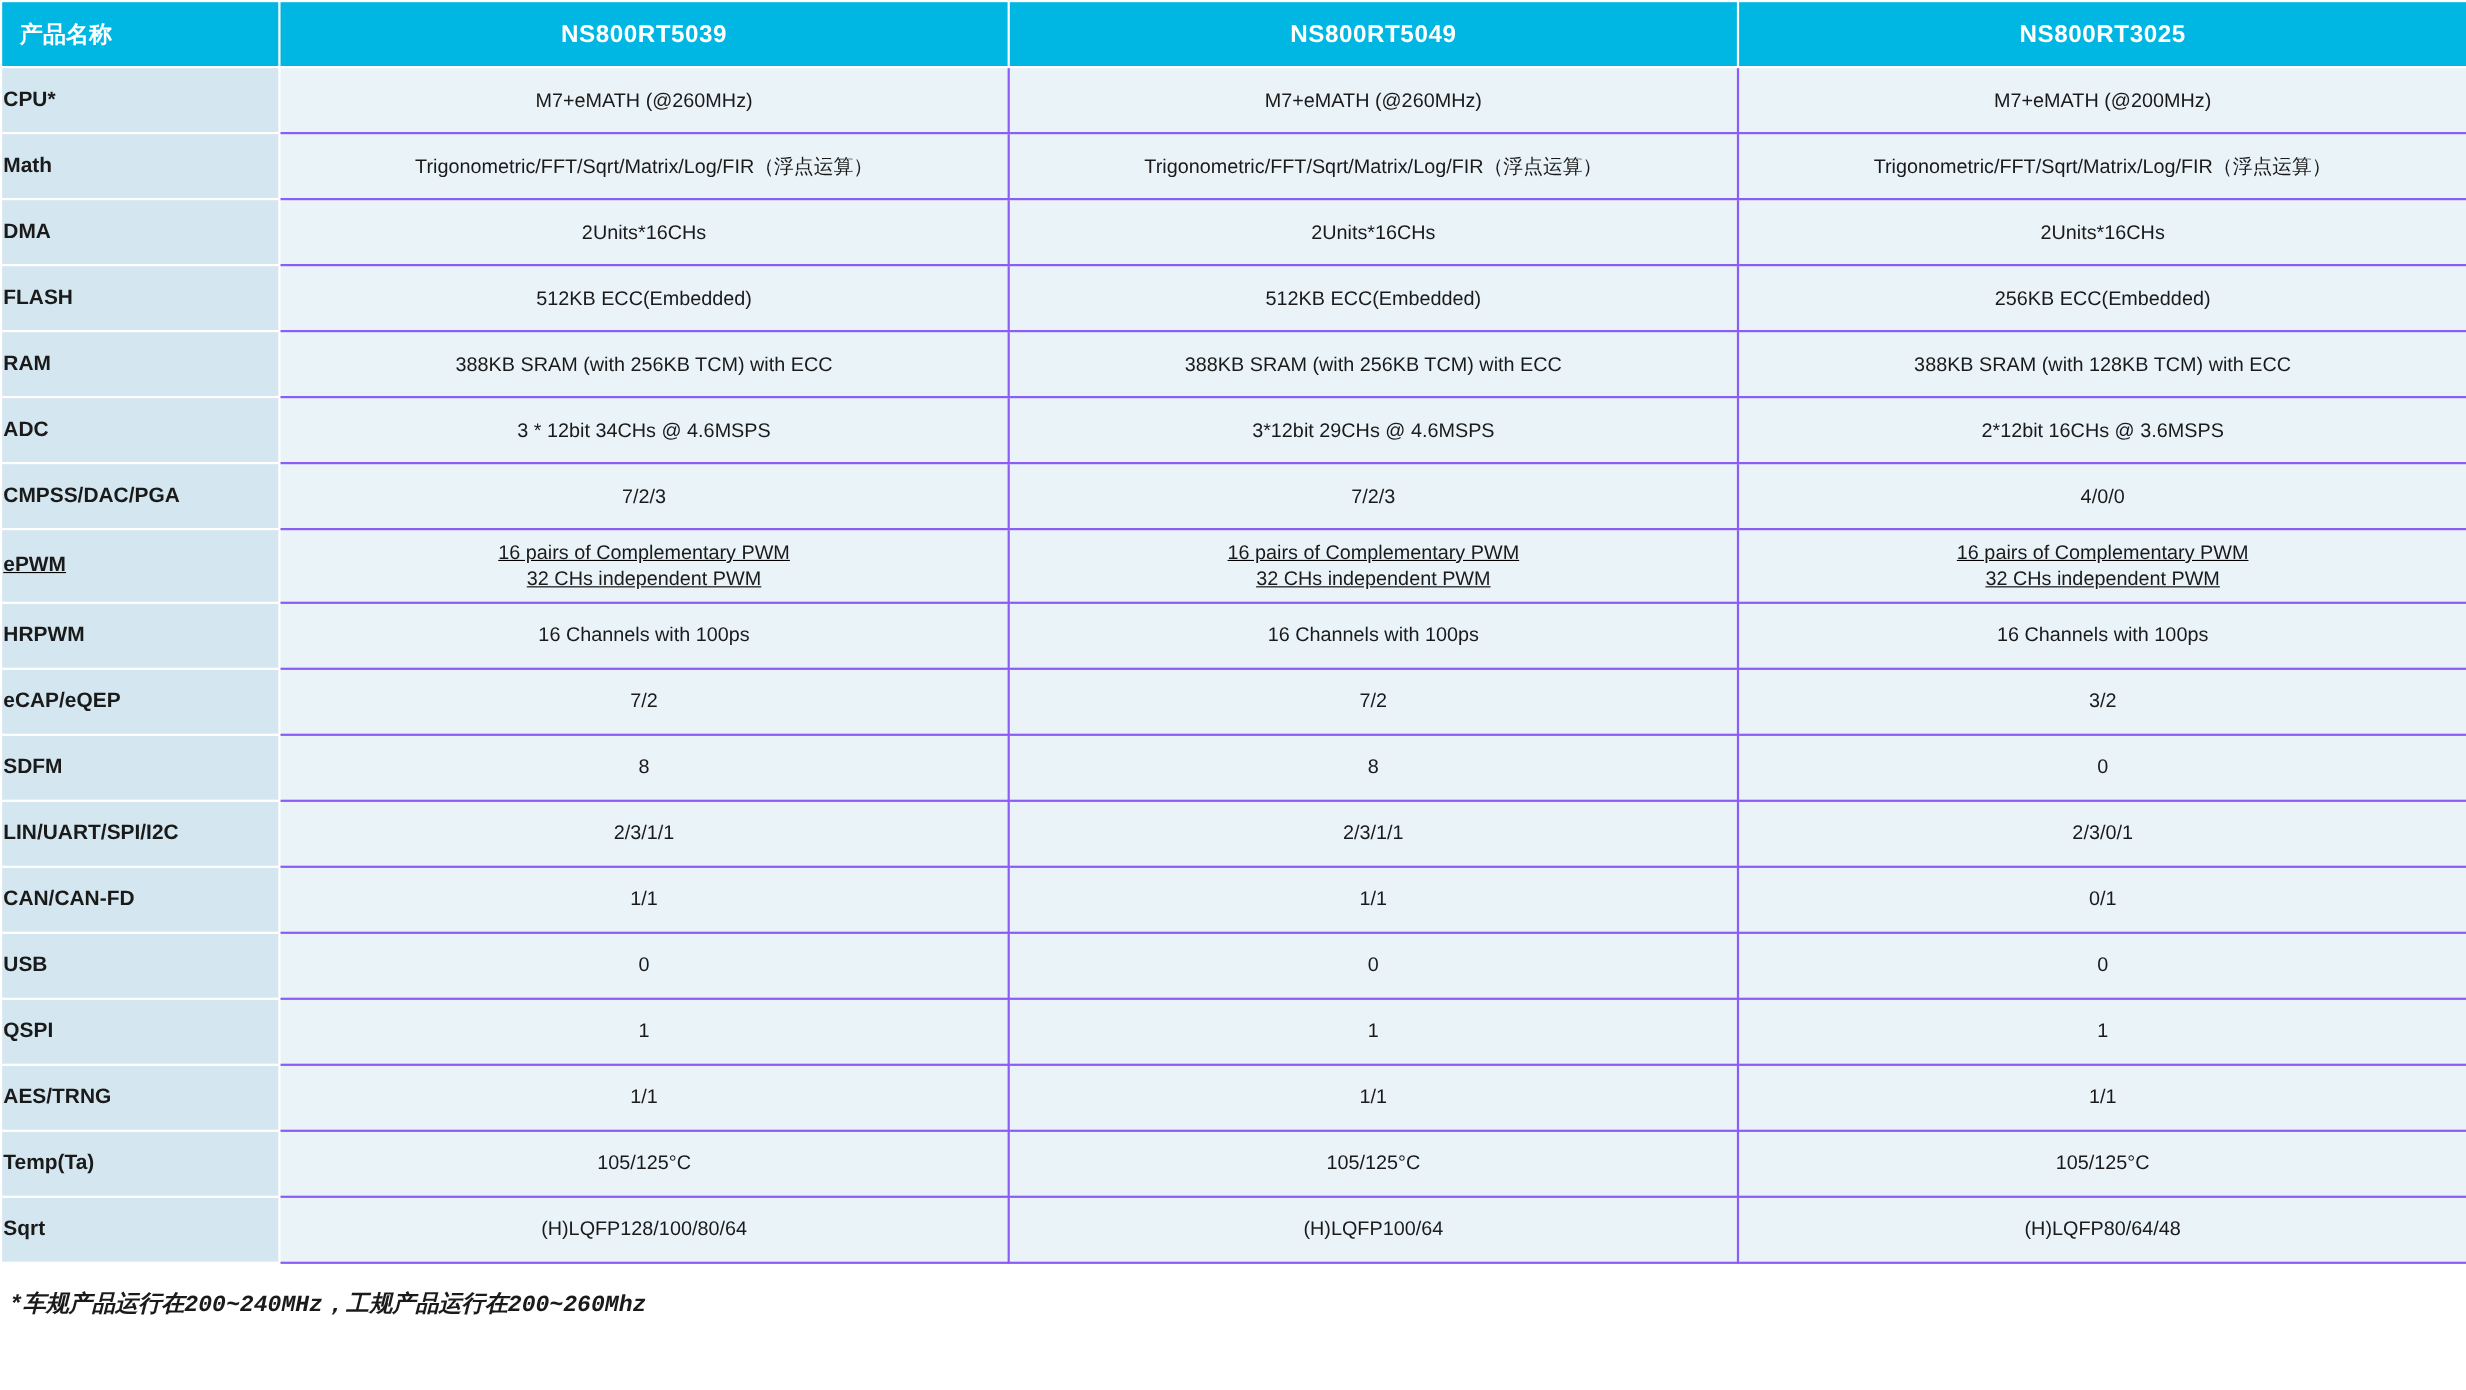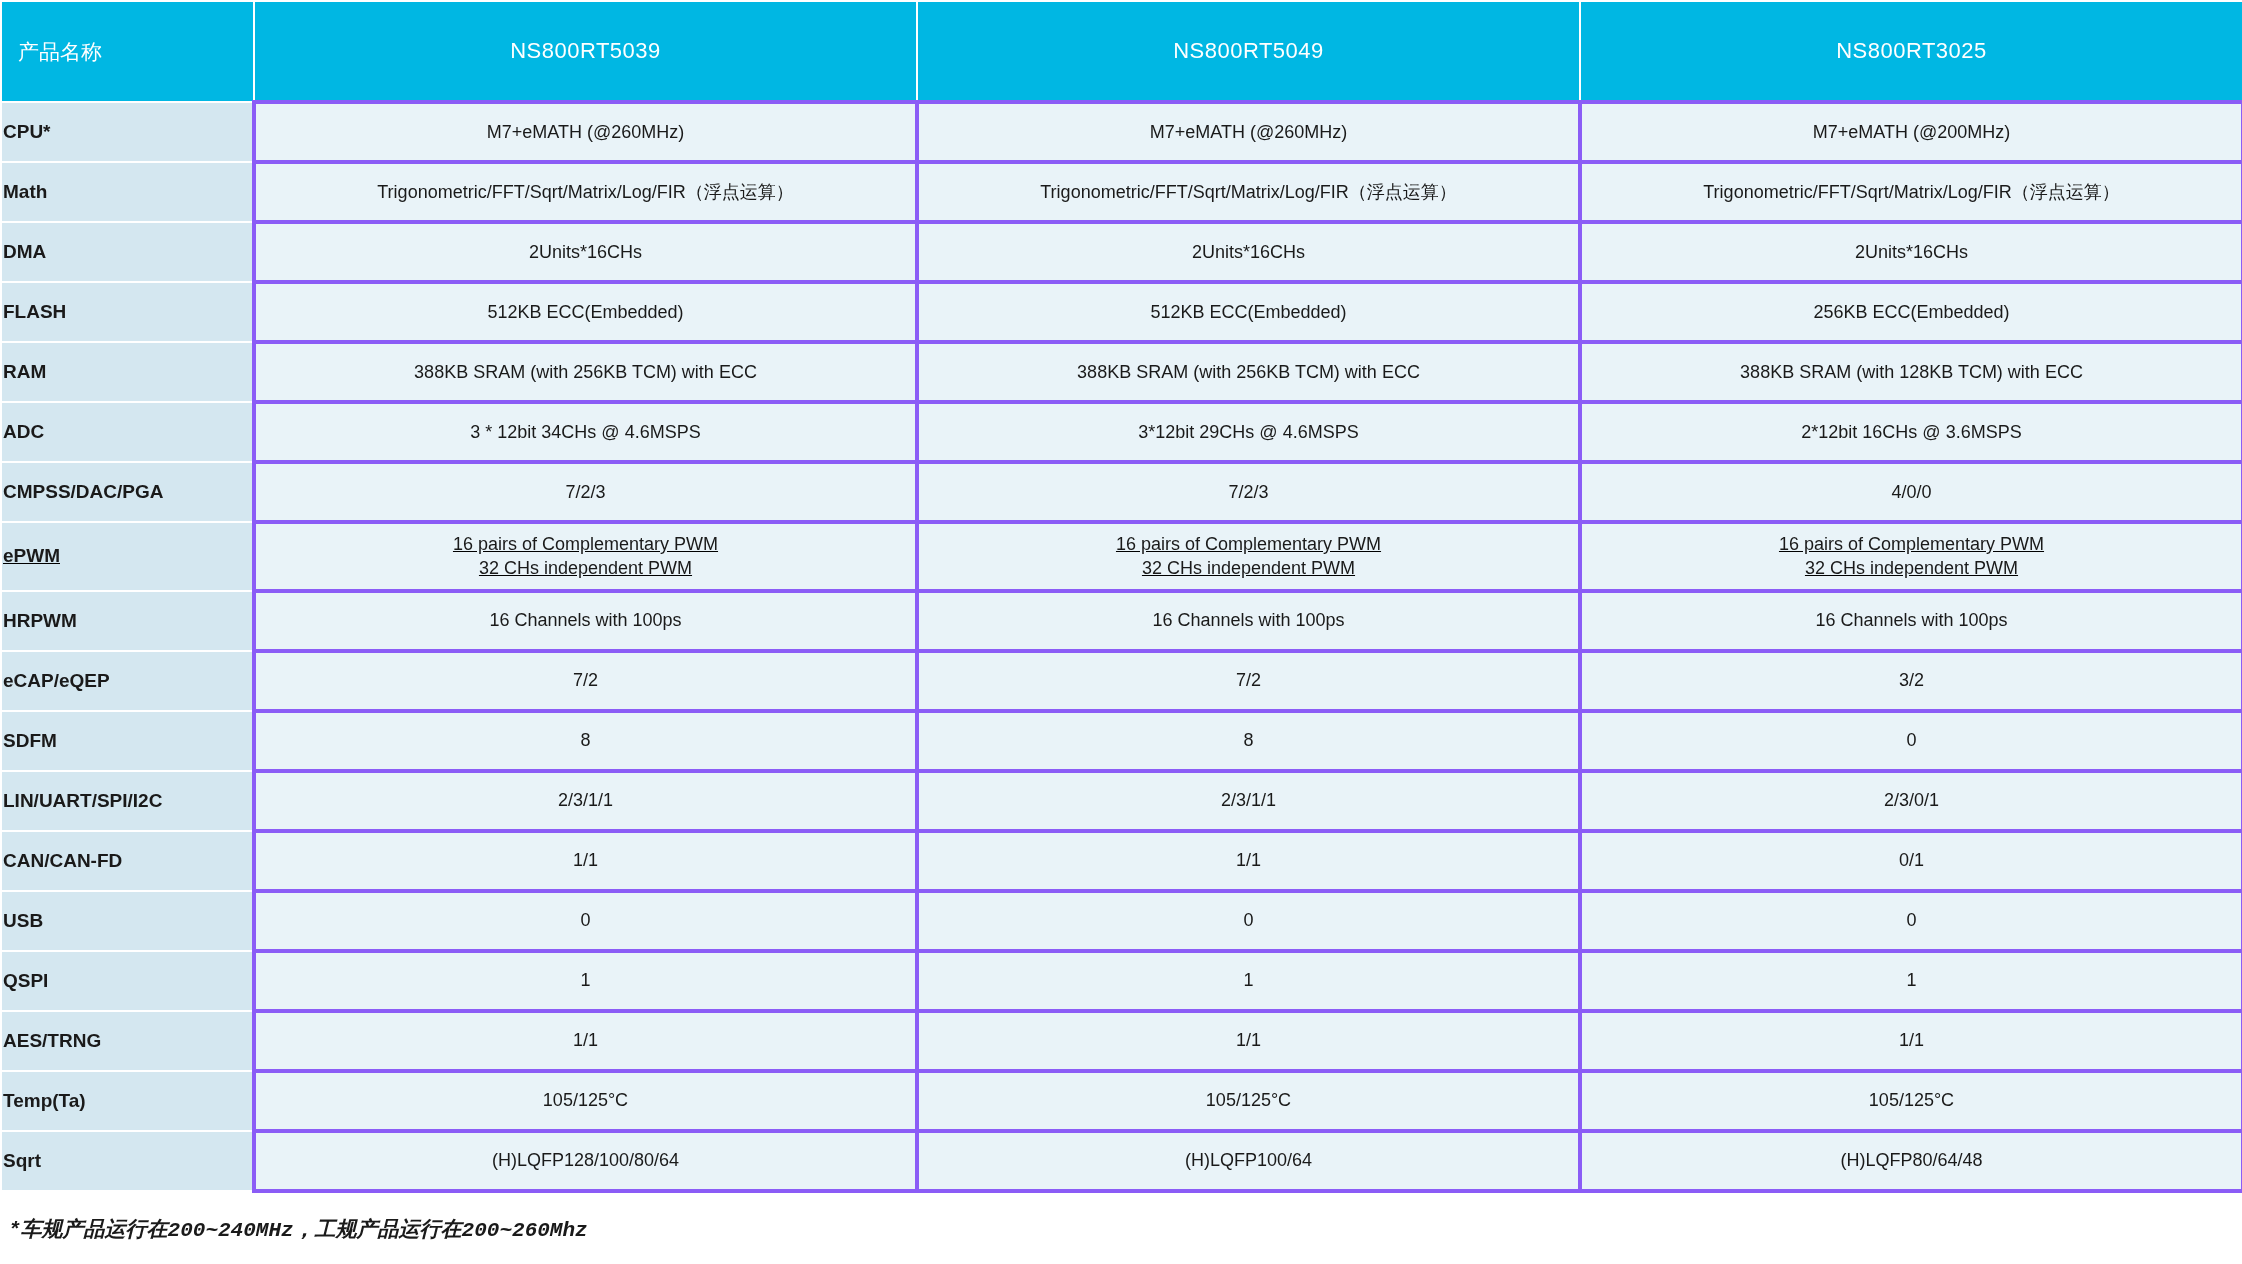--- a/index.html
+++ b/index.html
@@ -27,22 +27,22 @@
   }
   table.spec col.c0 { width: 253px; }
   table.spec col.c1 { width: 663px; }
   table.spec col.c2 { width: 663px; }
   table.spec col.c3 { width: 663px; }
 
   thead th {
     background: #00b7e3;
     color: #ffffff;
     font-size: 22px;
-    font-weight: normal;
-    height: 101px;
+    font-weight: bold;
+    height: 60px;
     border: 2px solid #ffffff;
     padding: 0 26px;
     box-sizing: border-box;
   }
   thead th.first {
     text-align: left;
     font-size: 21px;
     padding-left: 16px;
   }
   thead th.prod {
@@ -57,21 +57,21 @@
     font-weight: bold;
     text-align: left;
     border: 2px solid #ffffff;
     box-sizing: border-box;
   }
   tbody td.val {
     background: #e9f3f8;
     color: #1a1a1a;
     font-size: 18px;
     text-align: center;
-    border: 4px solid #8b5cf6;
+    border: 2px solid #8b5cf6;
     padding: 8px 10px;
     box-sizing: border-box;
     line-height: 1.35;
     white-space: pre-line;
   }
   tbody tr { height: 60px; }
   tbody tr.tall { height: 66px; text-decoration: underline; }
 
   .footnote {
     margin-top: 22px;

